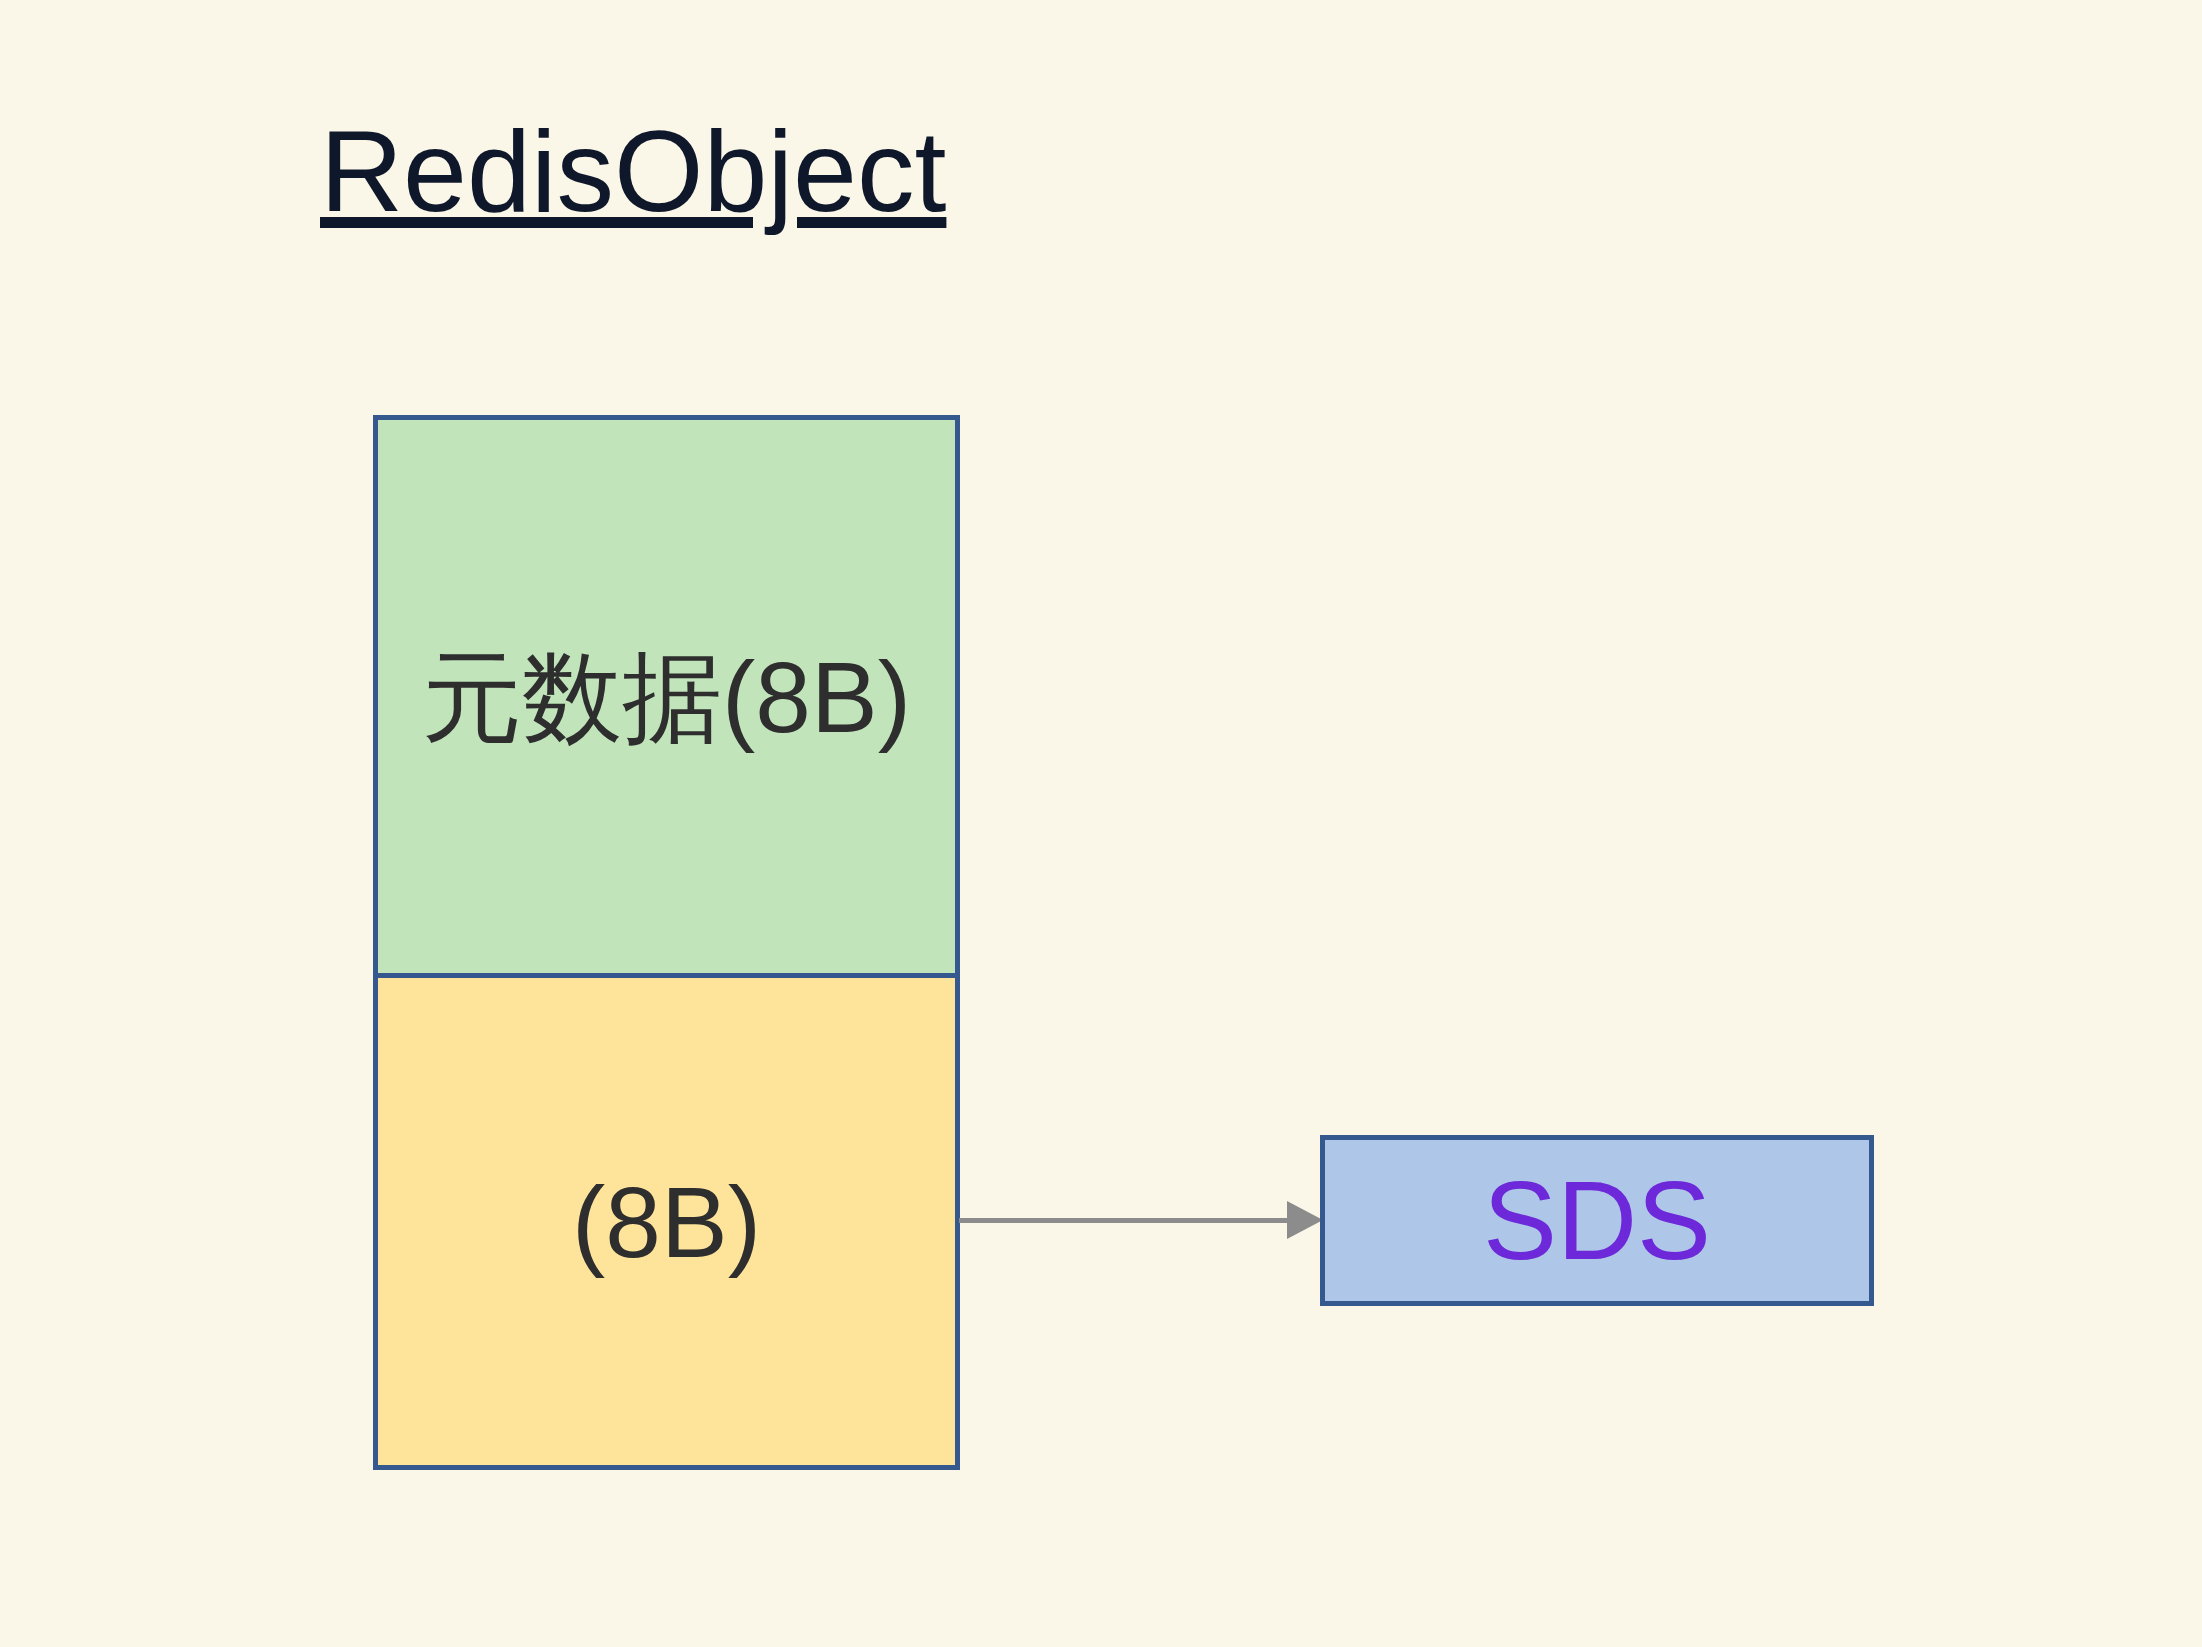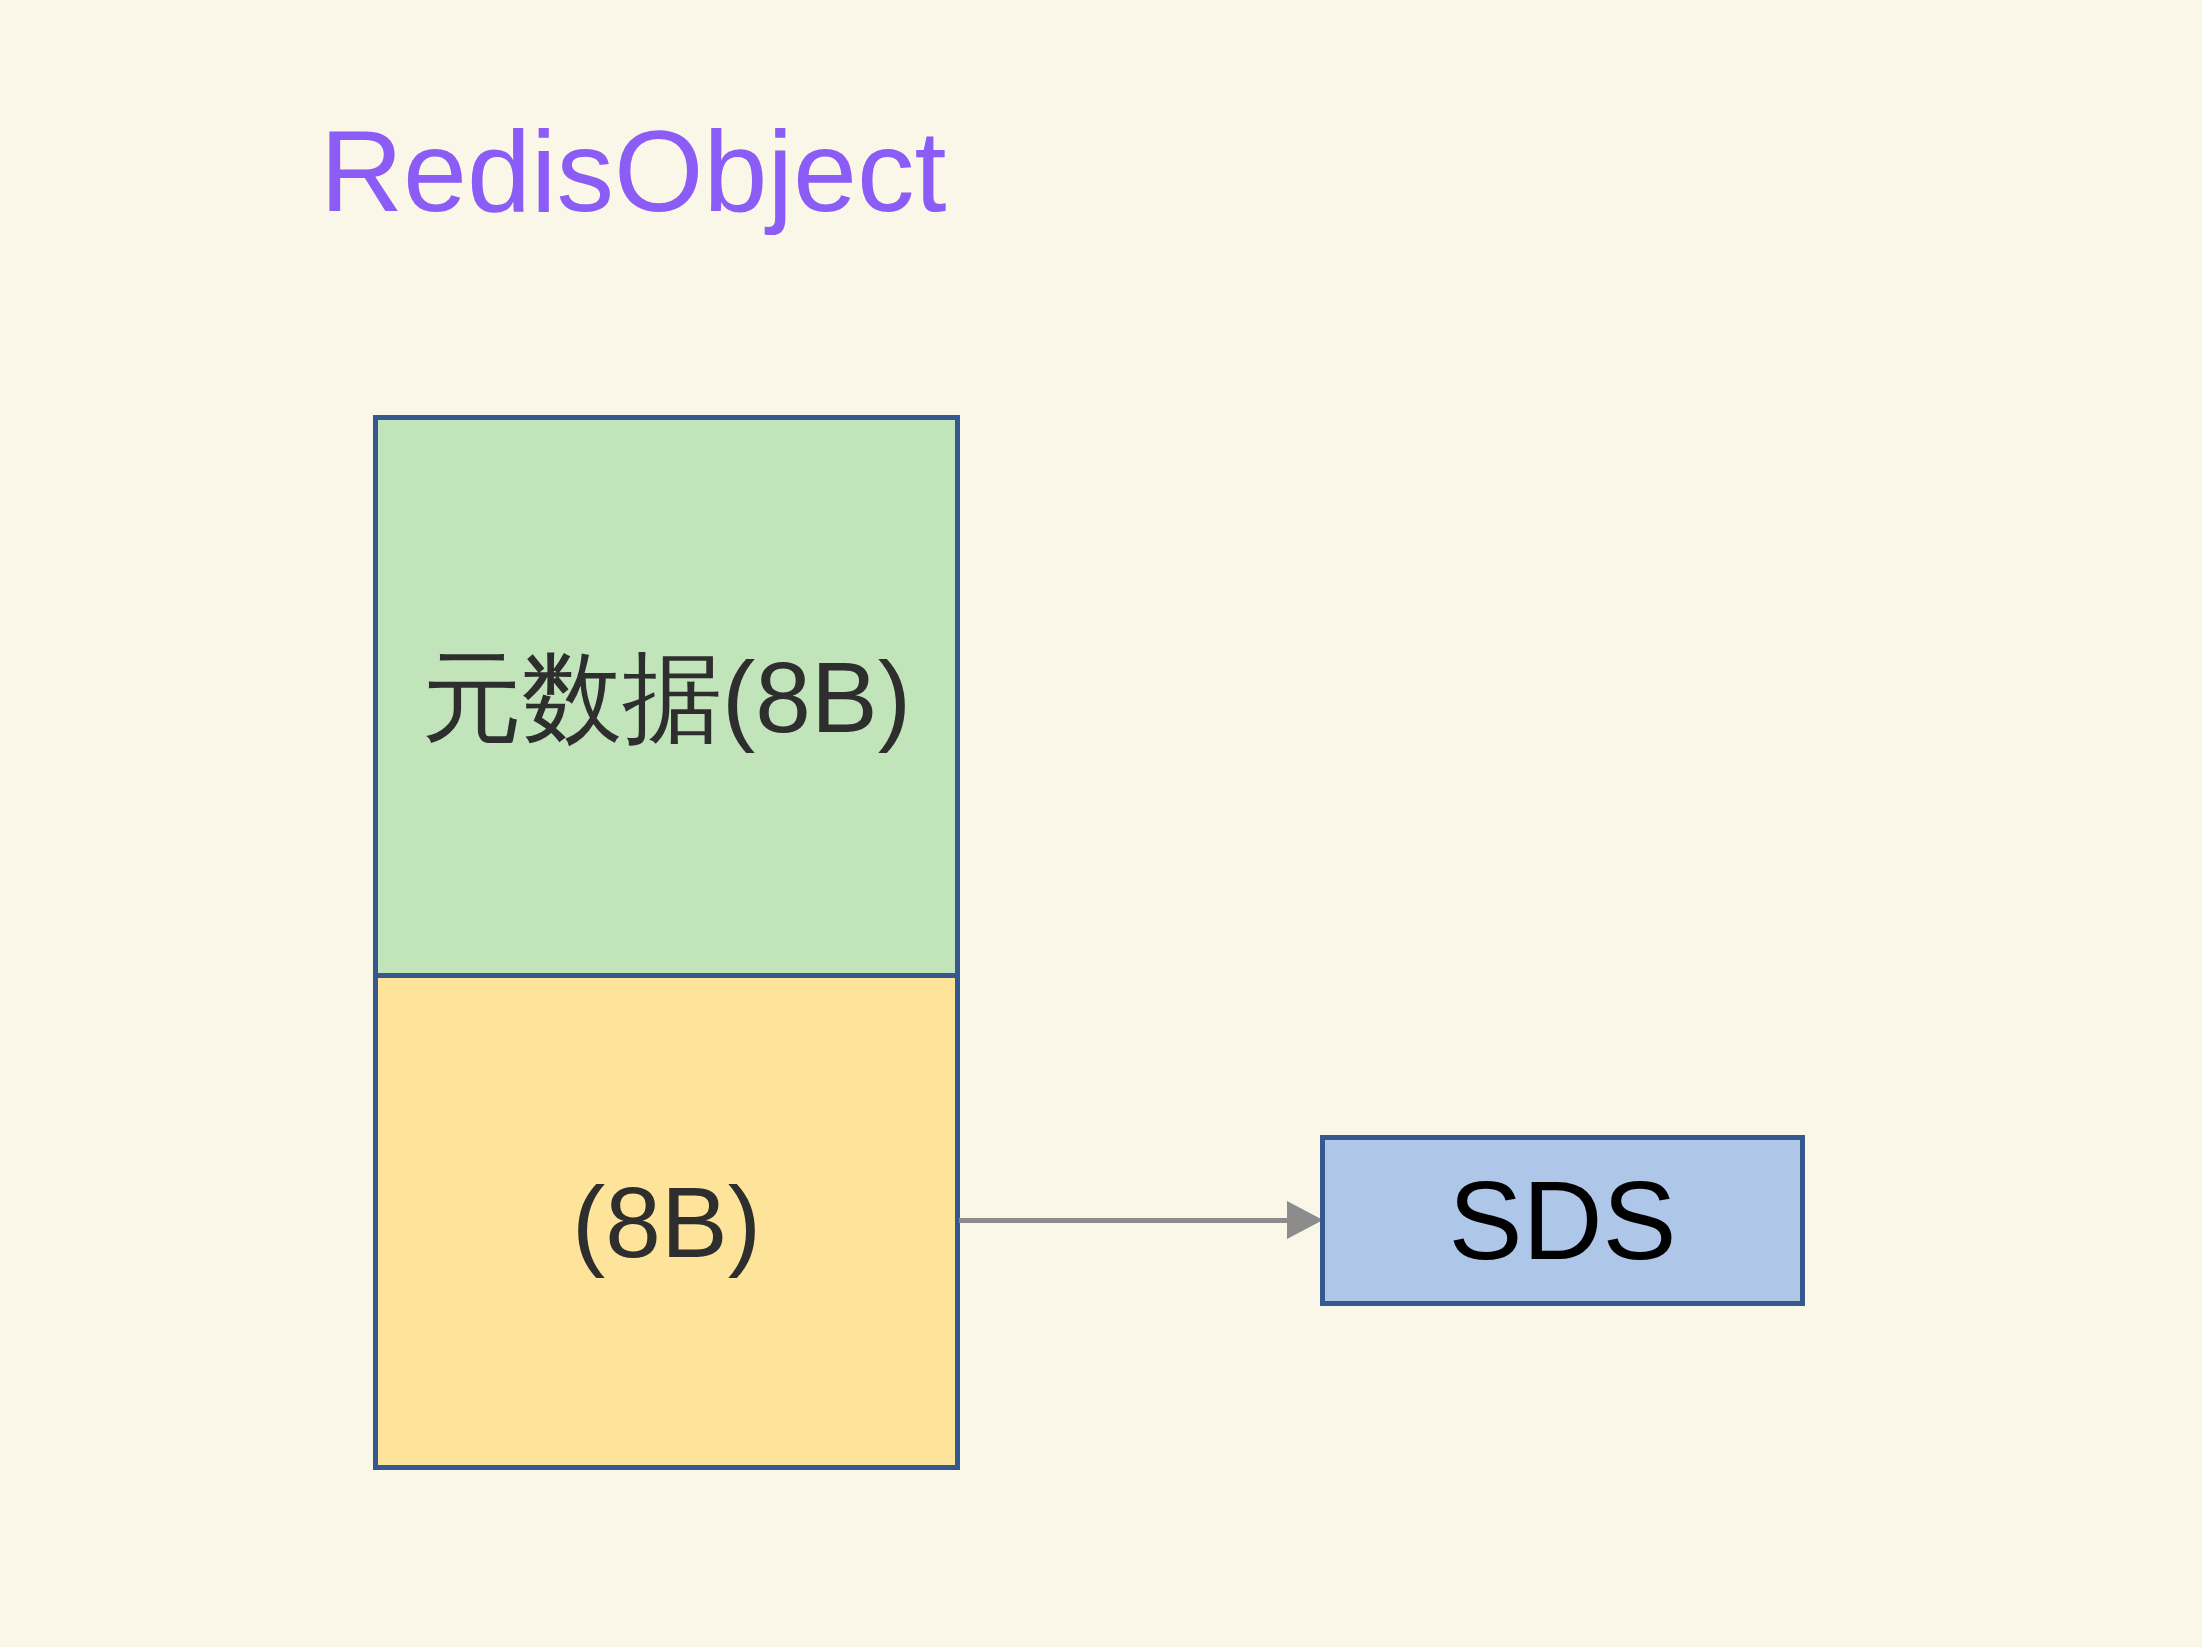--- a/index.html
+++ b/index.html
@@ -16,23 +16,24 @@
   .canvas {
     position: absolute;
     inset: 0;
   }
   .diagram-title {
     position: absolute;
     left: 320px;
     top: 105px;
     font-size: 115px;
     font-weight: 400;
-    color: #8b5cf6;
+    color: #0f172a;
     letter-spacing: 0px;
     white-space: nowrap;
+    text-decoration: underline;
   }
   .struct-box {
     position: absolute;
     left: 373px;
     top: 415px;
     width: 587px;
     height: 1055px;
     border: 5px solid #35598f;
     display: flex;
     flex-direction: column;
@@ -70,29 +71,29 @@
     width: 0;
     height: 0;
     border-left: 36px solid #8c8c8c;
     border-top: 19px solid transparent;
     border-bottom: 19px solid transparent;
   }
   .sds-box {
     position: absolute;
     left: 1320px;
     top: 1135px;
-    width: 485px;
+    width: 554px;
     height: 171px;
     border: 5px solid #35598f;
     background: #aec6e8;
     display: flex;
     align-items: center;
     justify-content: center;
     font-size: 111px;
-    color: #000000;
+    color: #6d28d9;
   }
 </style>
 </head>
 <body>
 
 <div class="canvas">
 
   <div class="diagram-title">RedisObject</div>
 
   <div class="struct-box">

